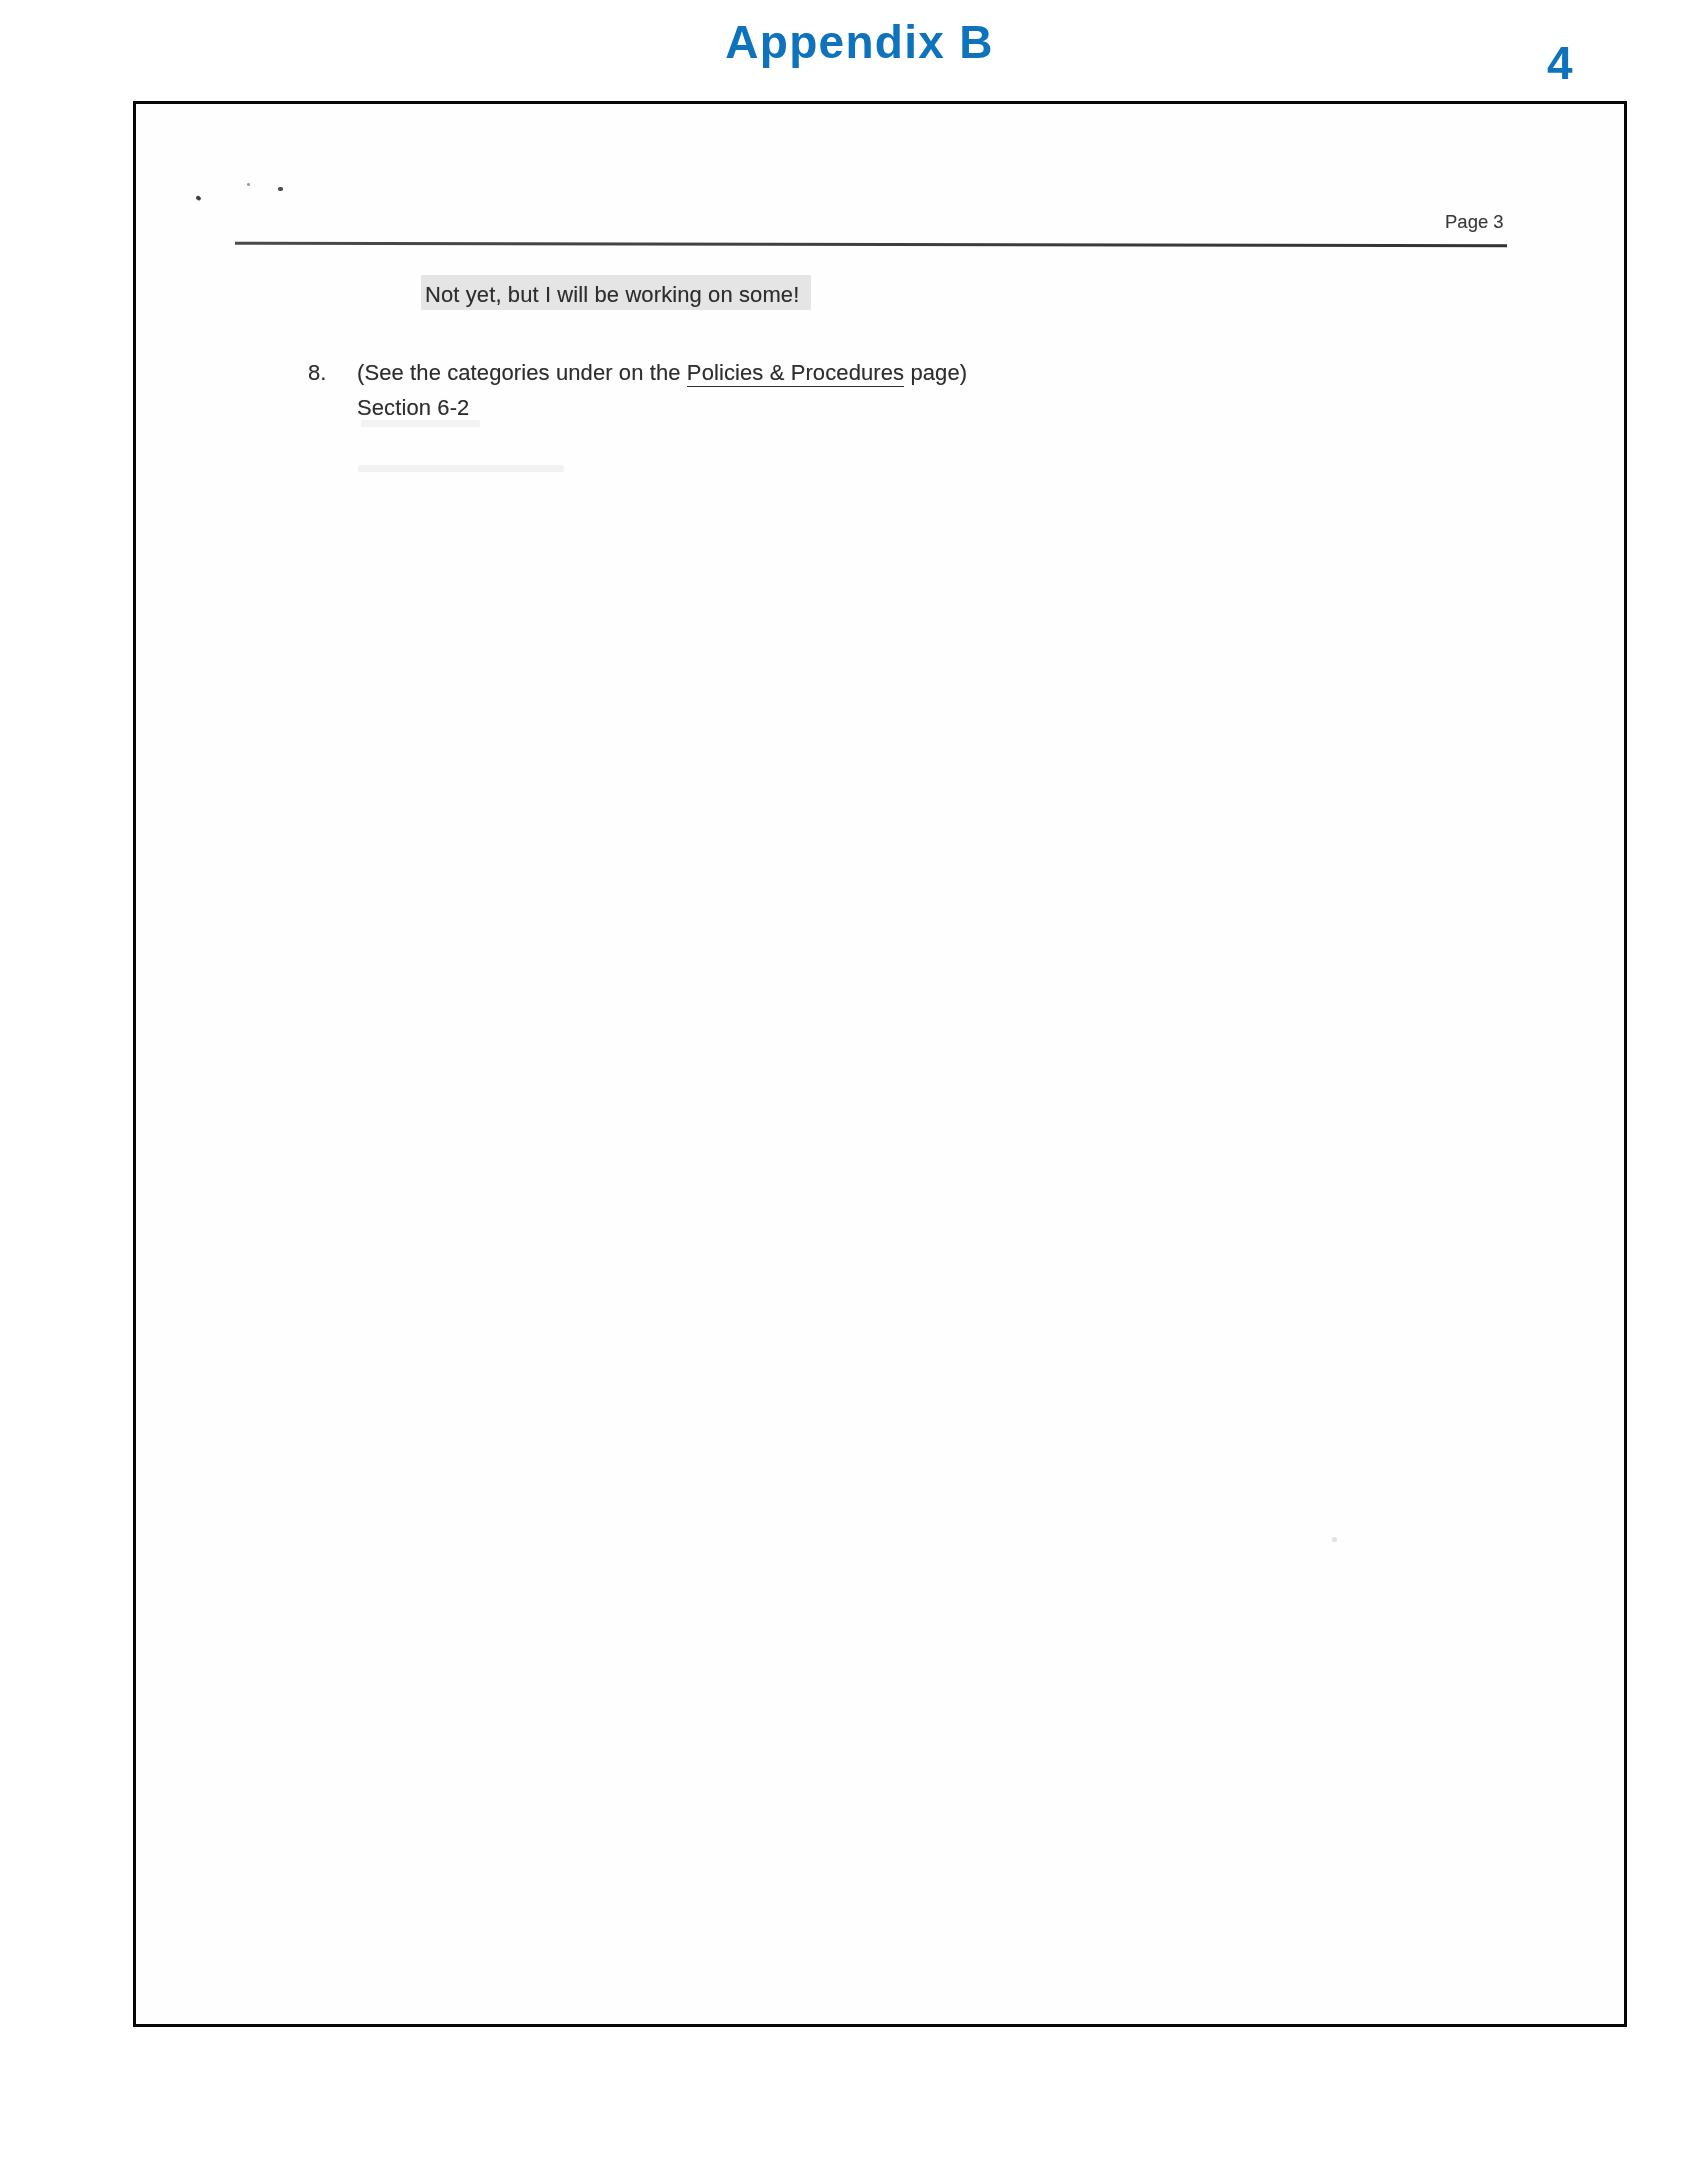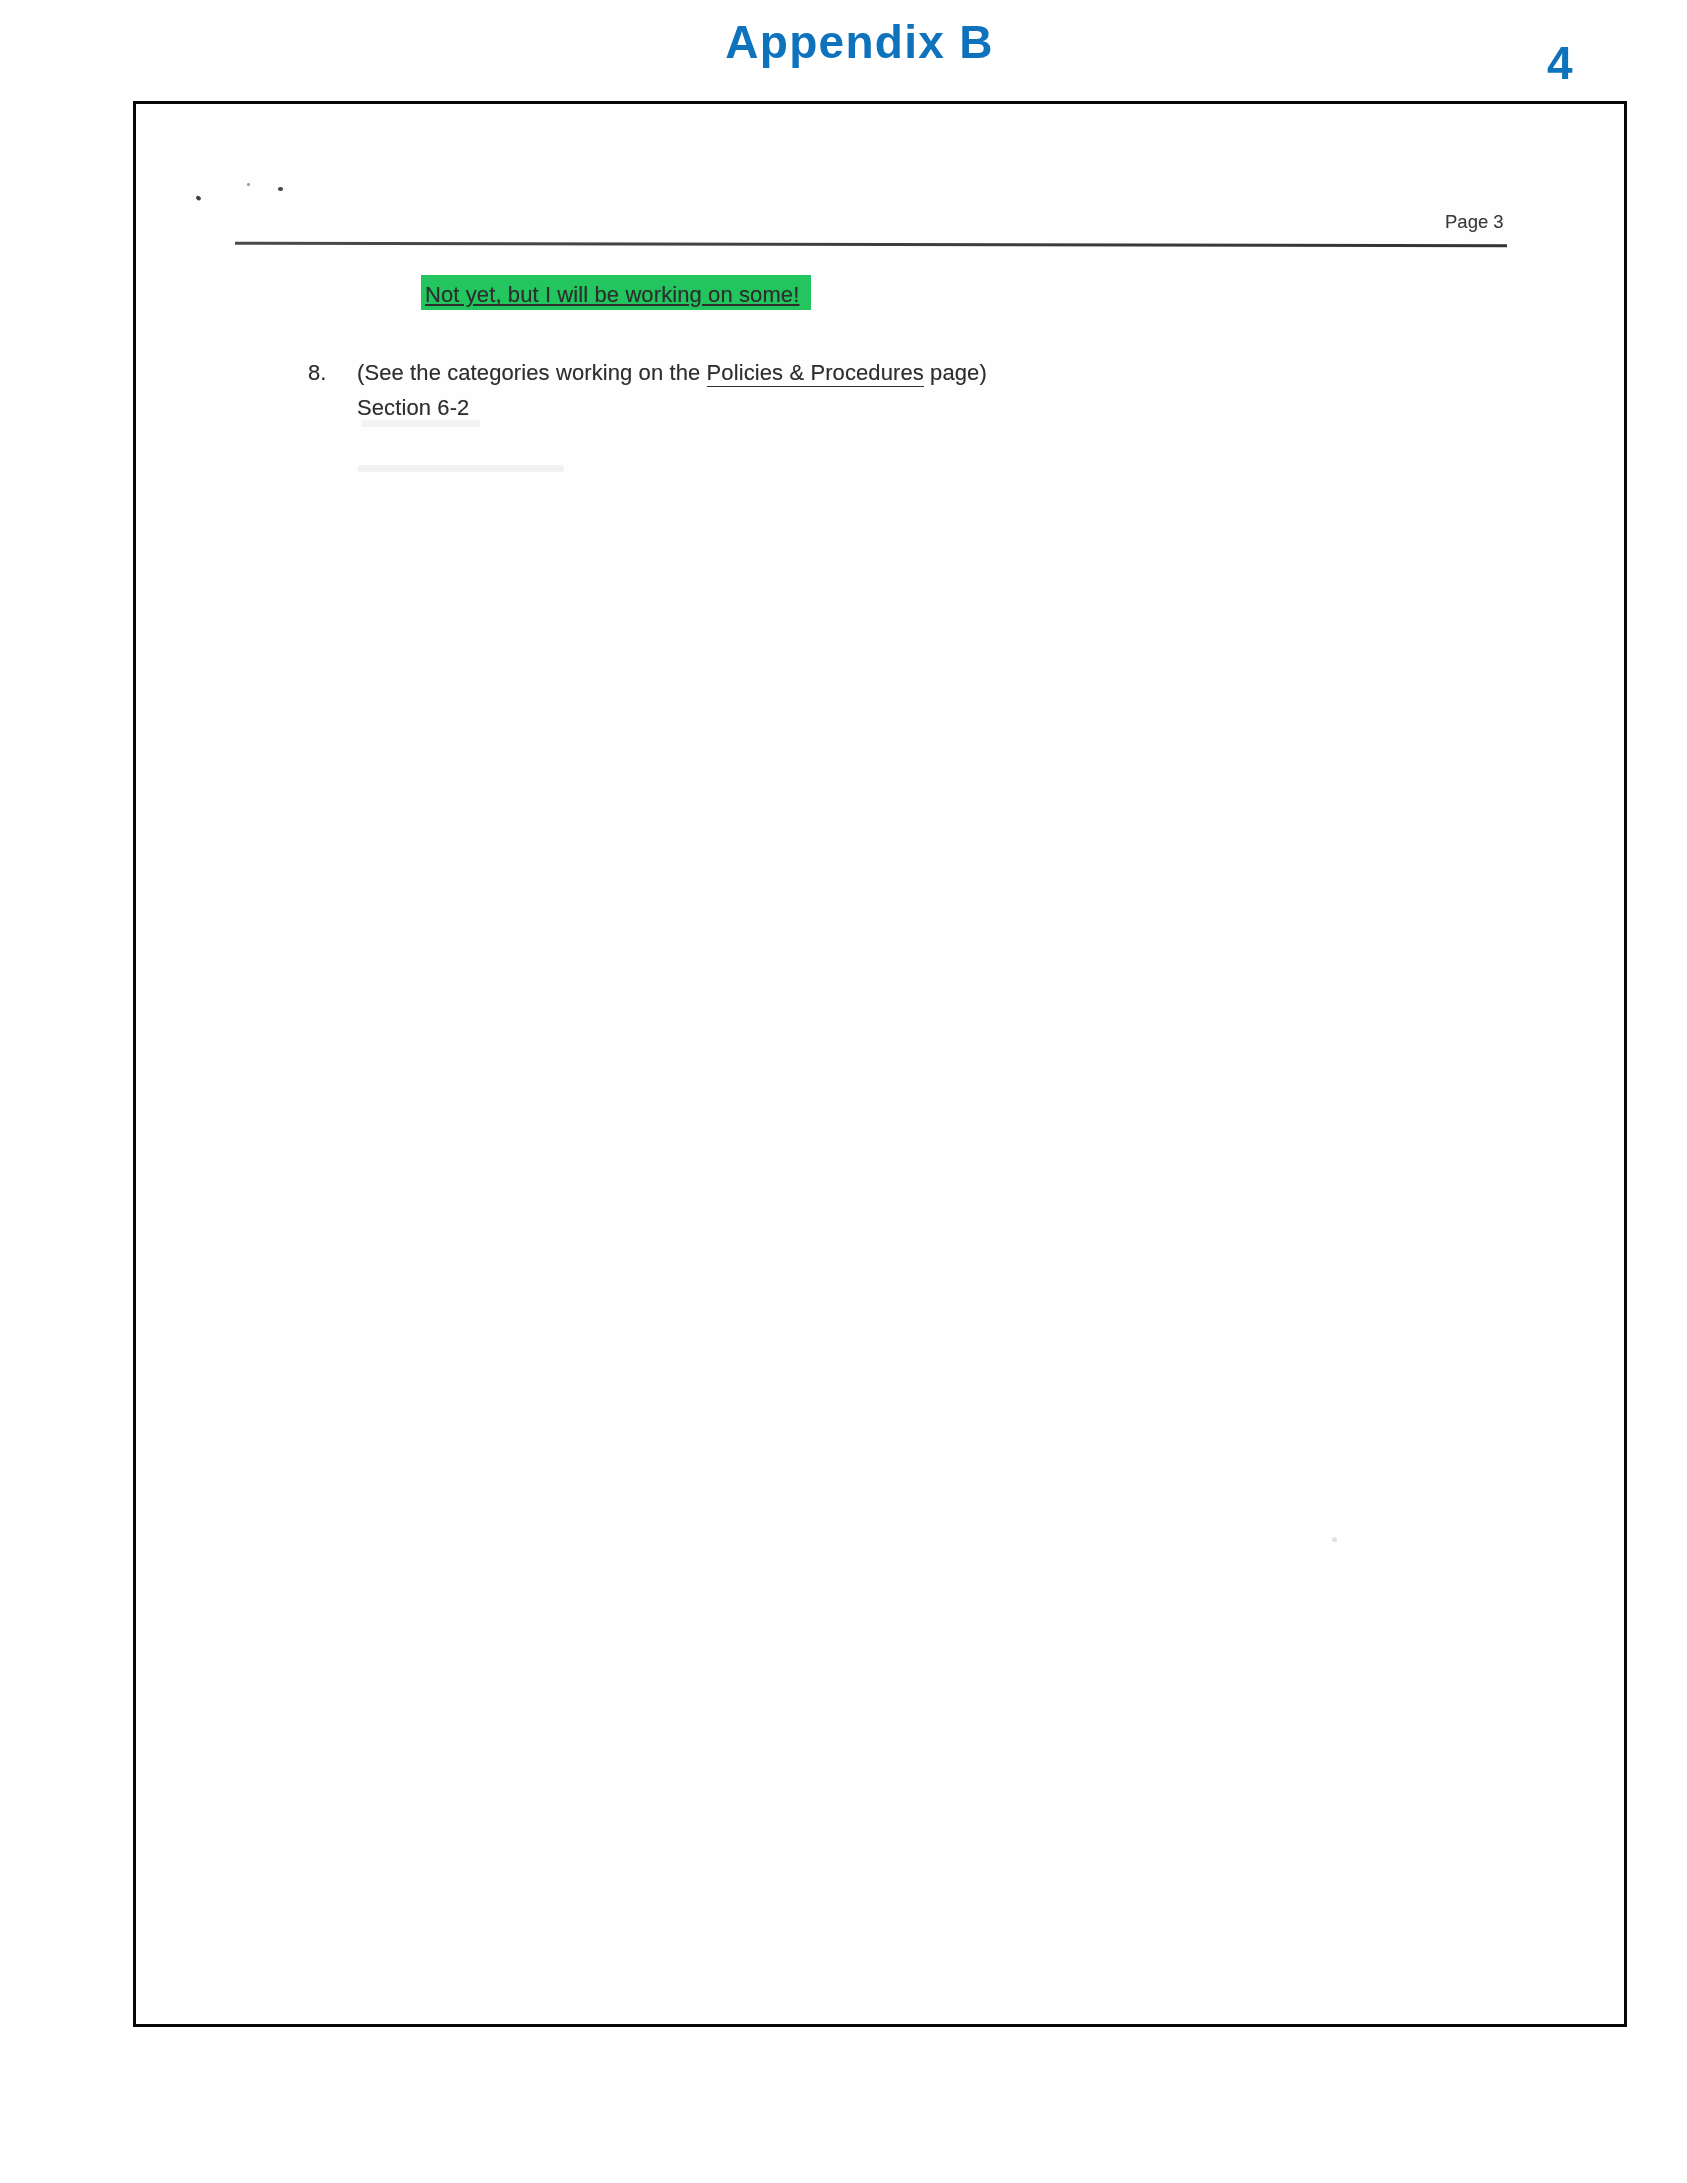--- a/index.html
+++ b/index.html
@@ -76,23 +76,22 @@
     text-shadow: 0 0 0.7px rgba(20,20,20,0.35);
     letter-spacing: 0.1px;
   }
 
   .answer-note-wrap {
     position: absolute;
     left: 285px;
     top: 173px;
   }
   .answer-note-wrap span {
-    background: #22c55e;
+    background: #e5e5e5;
     padding: 6.6px 12px 2.6px 4px;
-    text-decoration: underline;
   }
 
   .question-block {
     position: absolute;
     left: 172px;
     top: 251px;
     display: flex;
     align-items: flex-start;
   }
   .question-number {
@@ -144,20 +143,20 @@
   <div class="scan-rule"></div>
 
   <div class="answer-note-wrap scan-text">
     <span>Not yet, but I will be working on some!</span>
   </div>
 
   <div class="question-block scan-text">
     <div class="question-number">8.</div>
     <div class="question-body">
       <div>
-        <span>(See the categories working on the </span><span class="ref-underline">Policies &amp; Procedures</span><span> page)</span>
+        <span>(See the categories under on the </span><span class="ref-underline">Policies &amp; Procedures</span><span> page)</span>
       </div>
       <div>Section 6-2</div>
     </div>
   </div>
 
 </div>
 
 
 </body></html>

